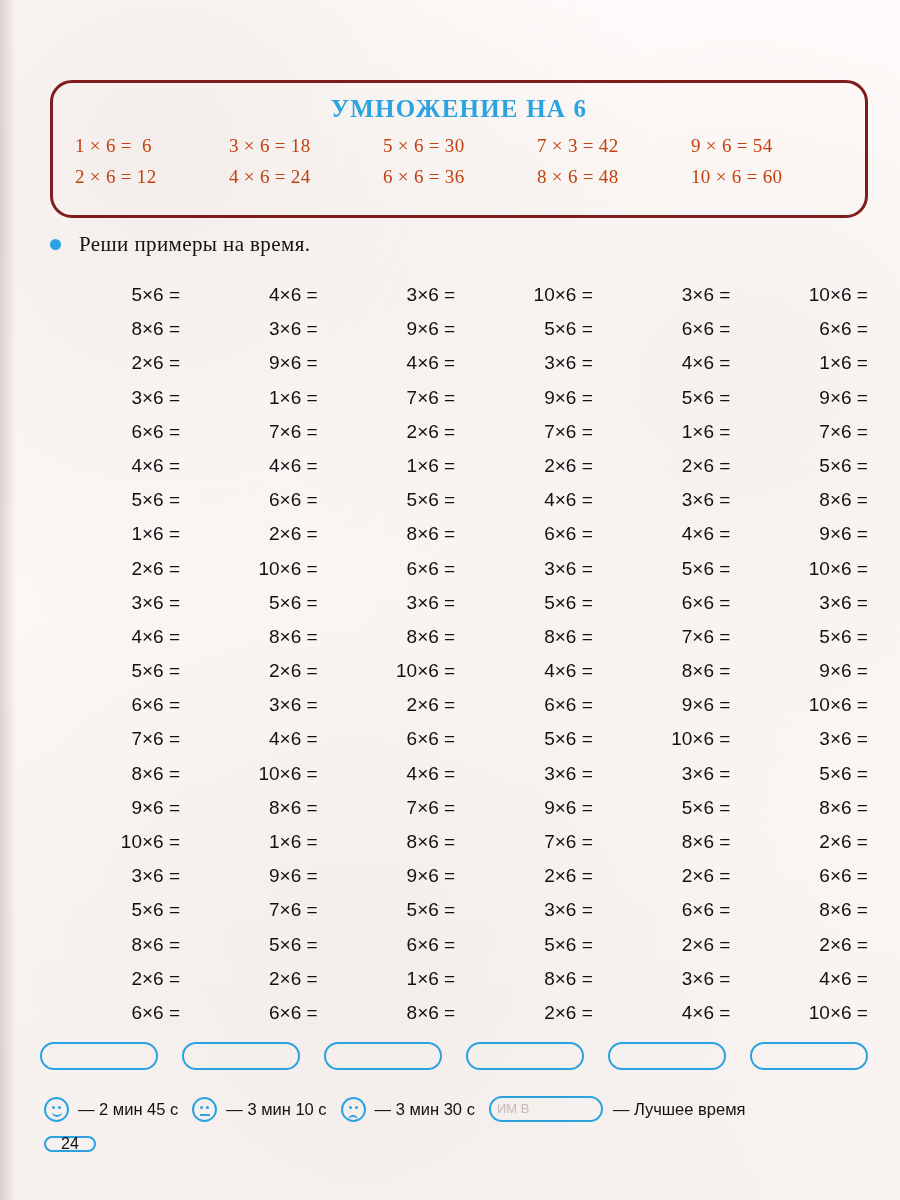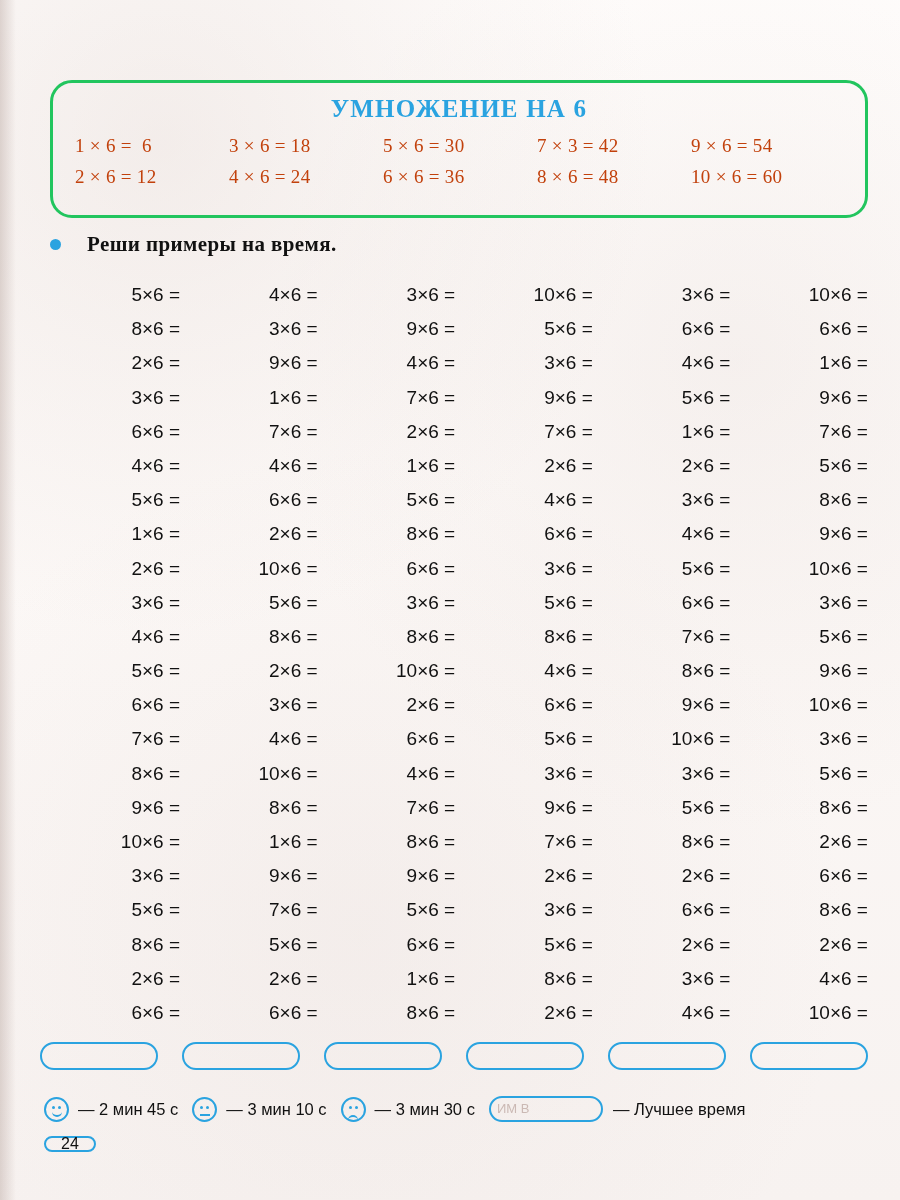--- a/index.html
+++ b/index.html
@@ -39,21 +39,21 @@
     pointer-events: none;
   }
 
   
   .title-box {
     position: absolute;
     left: 50px;
     top: 80px;
     width: 818px;
     height: 138px;
-    border: 3px solid #22c55e;
+    border: 3px solid #7f1d1d;
     border-radius: 22px;
     box-sizing: border-box;
     background: transparent;
   }
   .title-text {
     text-align: center;
     font-family: "Liberation Serif", serif;
     font-weight: bold;
     font-size: 25px;
     letter-spacing: 1.2px;
@@ -79,22 +79,21 @@
     letter-spacing: 0.3px;
   }
 
   
   .instruction {
     position: absolute;
     left: 50px;
     top: 232px;
     display: flex;
     align-items: center;
-    gap: 26px;
-    font-weight: bold;
+    gap: 18px;
   }
   .bullet-dot {
     width: 11px;
     height: 11px;
     border-radius: 50%;
     background: #2aa3e0;
     display: inline-block;
   }
   .instruction-text {
     font-size: 21px;

